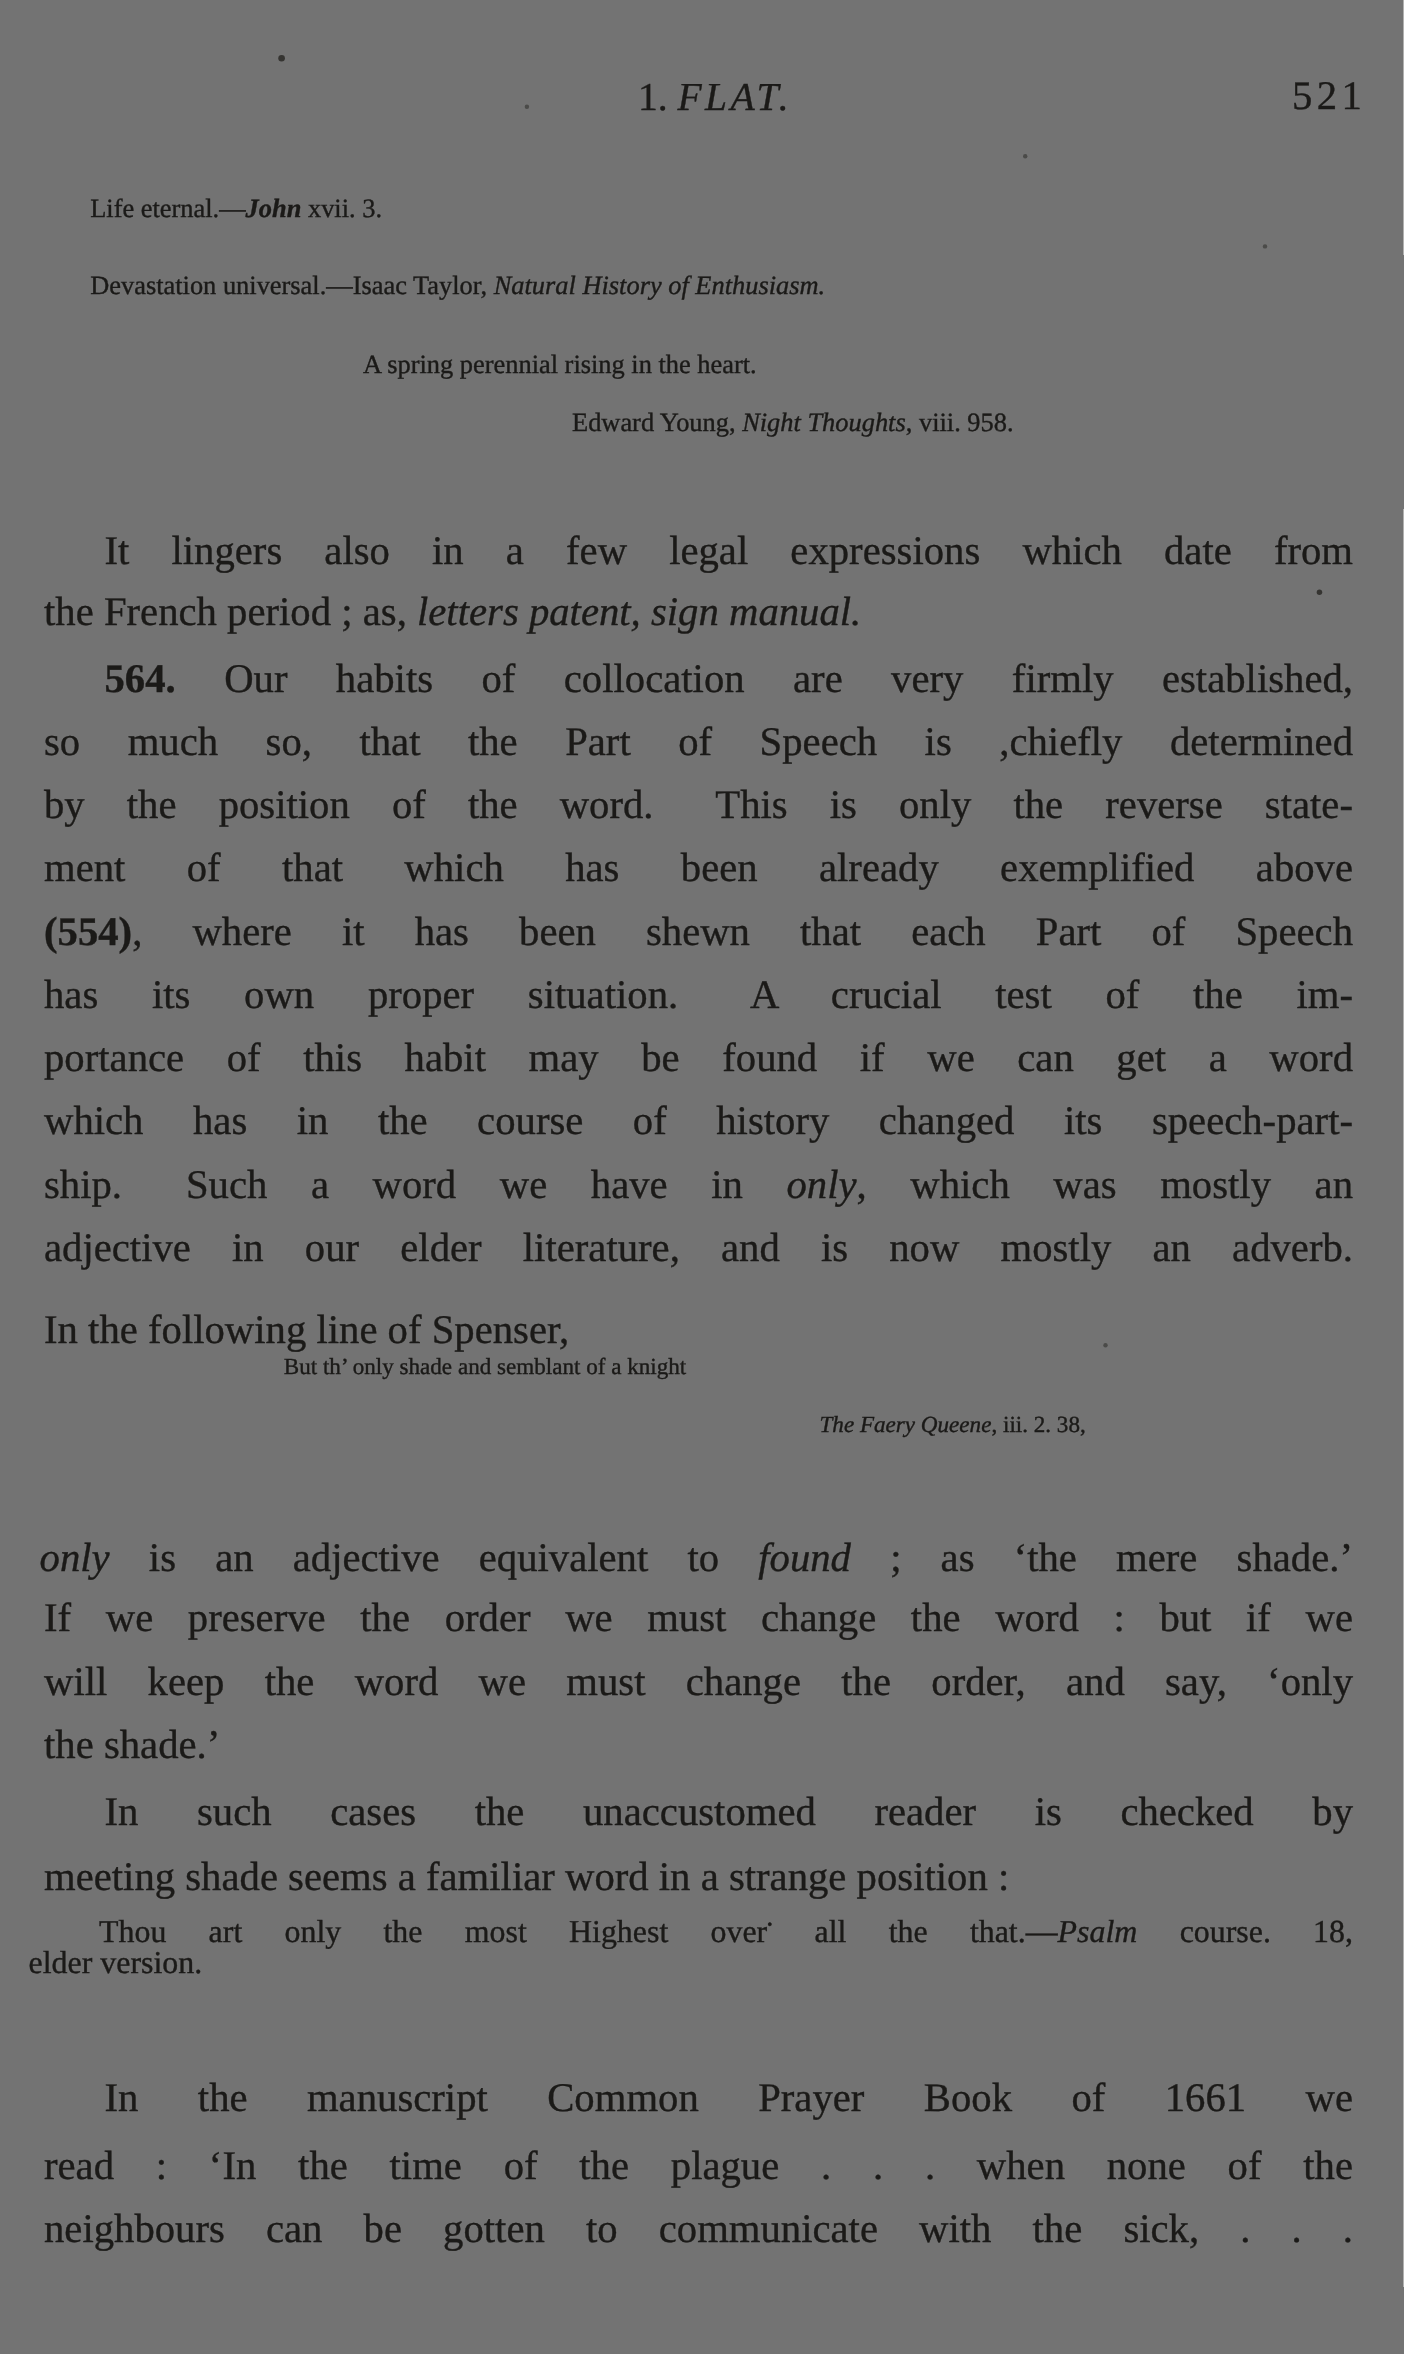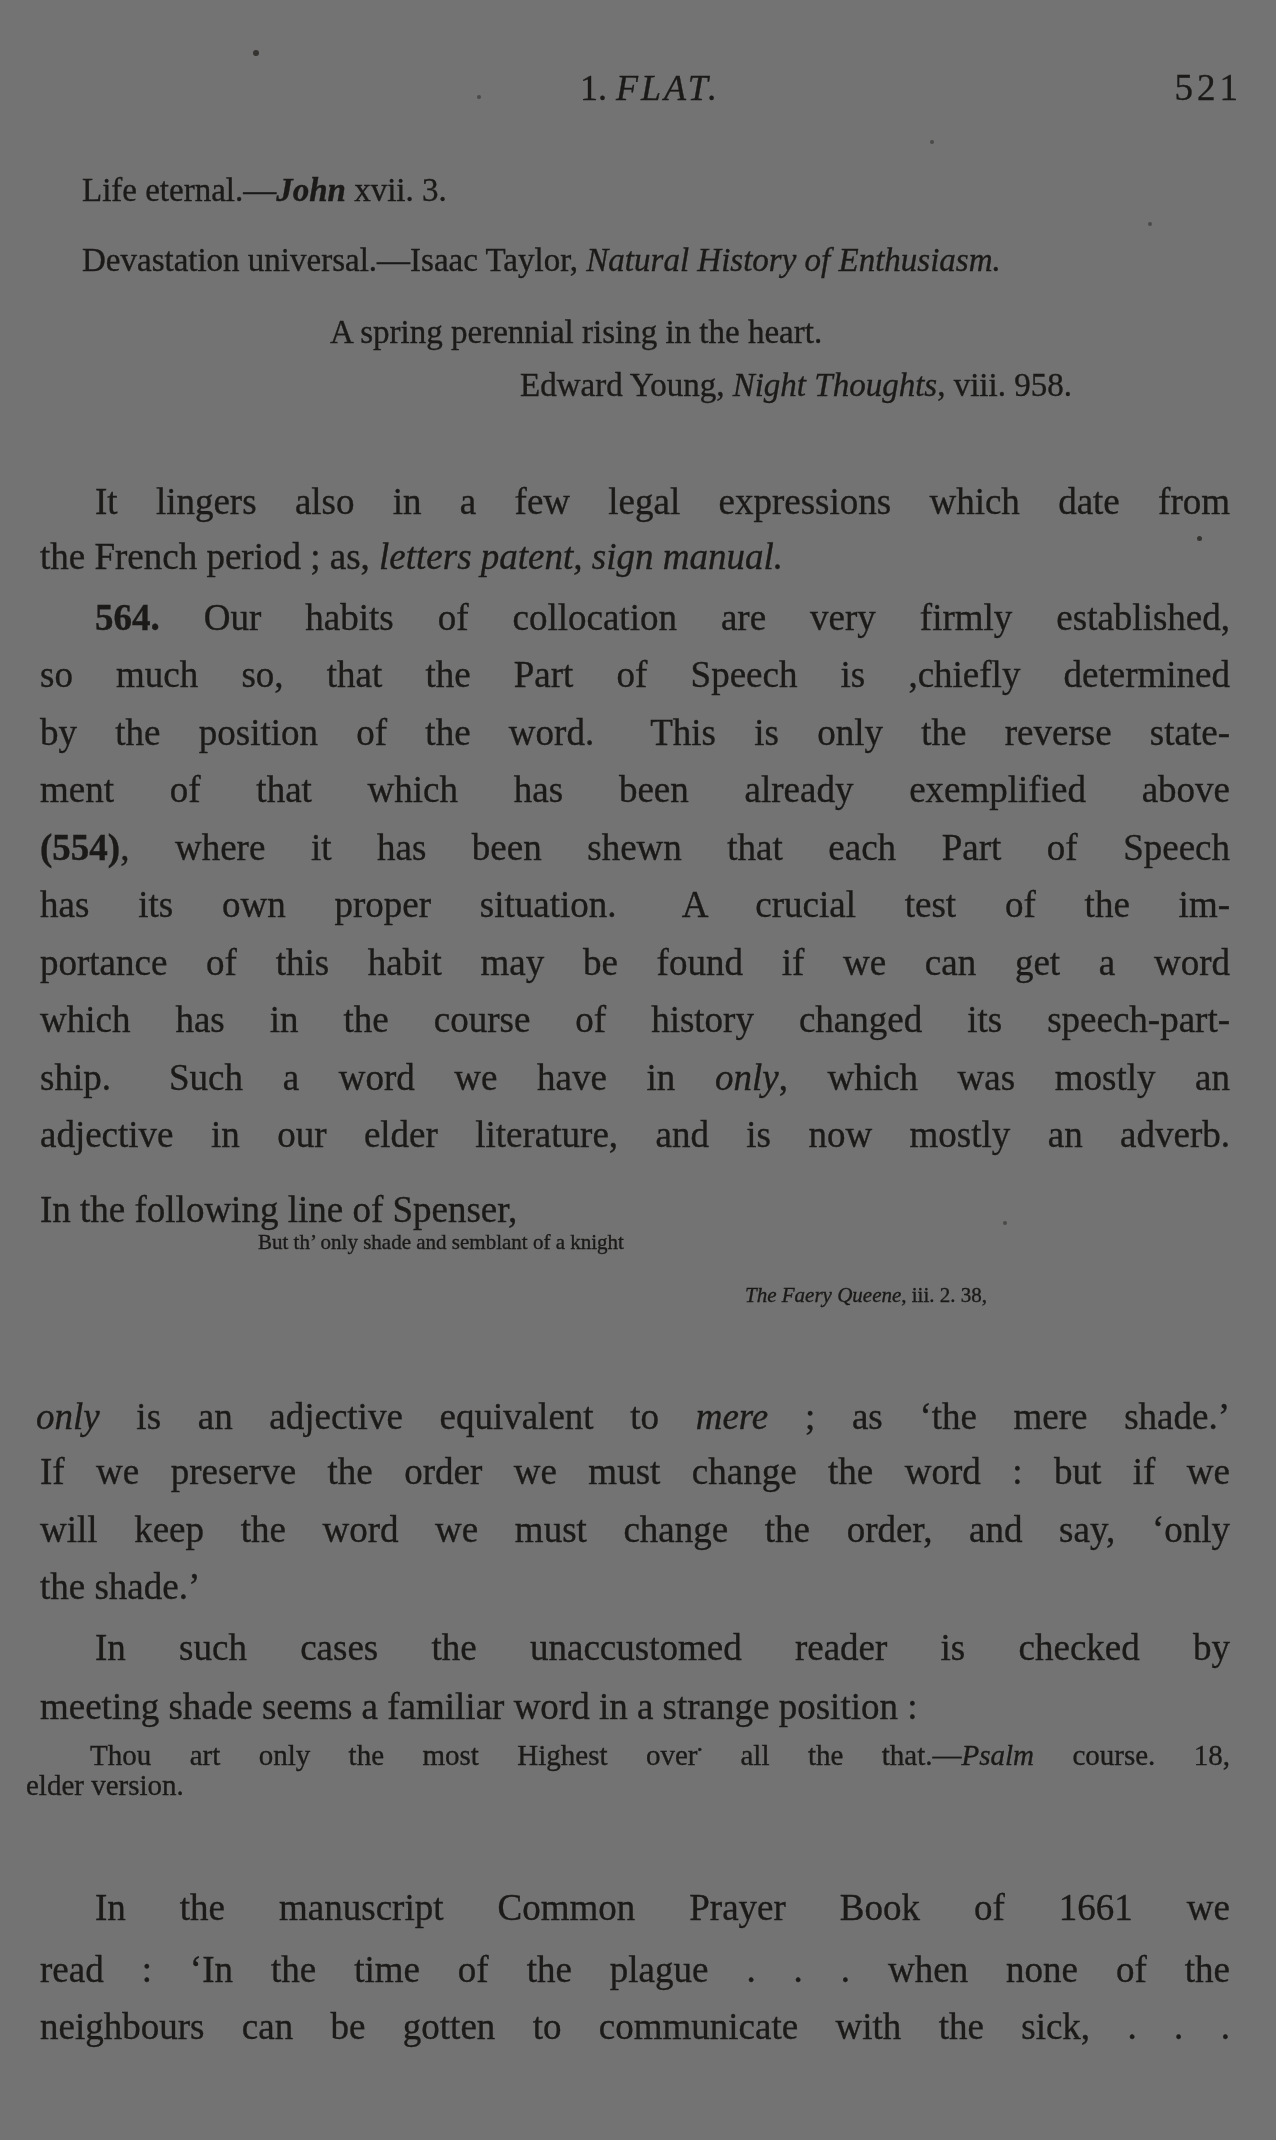--- a/index.html
+++ b/index.html
@@ -10,21 +10,21 @@
     margin: 0 auto;
     background: #737373;
     overflow: hidden;
     font-family: "Liberation Serif", "DejaVu Serif", serif;
     color: #1b1a18;
     -webkit-text-stroke: 0.35px #1b1a18;
   }
   .line { position: absolute; white-space: nowrap; }
   .just  { white-space: normal; text-align: justify; text-align-last: justify; }
   .main  { font-size: 37px; line-height: 56px; margin-top: 32px; }
-  .cite  { font-size: 33px; line-height: 42px; }
+  .cite  { font-size: 24px; line-height: 42px; }
   .verse { font-size: 21px; line-height: 40px; }
   .small { font-size: 29px; line-height: 36px; }
   .it { font-style: italic; }
   .bd { font-weight: bold; }
   .sup { font-size: 0.45em; vertical-align: 0.85em; }
   .header-title {
     position: absolute; top: 66px; left: 24px; width: 1252px;
     text-align: center; font-size: 36px; line-height: 44px;
   }
   .header-title .it { letter-spacing: 3px; }
@@ -62,21 +62,21 @@
   <div class="line main just" style="top:845px;left:40px;width:1190px"><span>has its own proper situation.  A crucial test of the im-</span></div>
   <div class="line main just" style="top:903px;left:40px;width:1190px"><span>portance of this habit may be found if we can get a word</span></div>
   <div class="line main just" style="top:960px;left:40px;width:1190px"><span>which has in the course of history changed its speech-part-</span></div>
   <div class="line main just" style="top:1018px;left:40px;width:1190px"><span>ship.  Such a word we have in </span><span class="it">only</span><span>, which was mostly an</span></div>
   <div class="line main just" style="top:1075px;left:40px;width:1190px"><span>adjective in our elder literature, and is now mostly an adverb.</span></div>
   <div class="line main" style="top:1150px;left:40px"><span>In the following line of Spenser,</span></div>
 
   <div class="line verse" style="top:1222px;left:258px"><span>But th’ only shade and semblant of a knight</span></div>
   <div class="line verse" style="top:1275px;left:745px"><span class="it">The Faery Queene</span><span>, iii. 2. 38,</span></div>
 
-  <div class="line main just" style="top:1357px;left:36px;width:1194px"><span class="it">only</span><span> is an adjective equivalent to </span><span class="it">mere</span><span> ; as ‘the mere shade.’</span></div>
+  <div class="line main just" style="top:1357px;left:36px;width:1194px"><span class="it">only</span><span> is an adjective equivalent to </span><span class="it">found</span><span> ; as ‘the mere shade.’</span></div>
   <div class="line main just" style="top:1412px;left:40px;width:1190px"><span>If we preserve the order we must change the word : but if we</span></div>
   <div class="line main just" style="top:1470px;left:40px;width:1190px"><span>will keep the word we must change the order, and say, ‘only</span></div>
   <div class="line main" style="top:1527px;left:40px"><span>the shade.’</span></div>
 
   <div class="line main just" style="top:1588px;left:95px;width:1135px"><span>In such cases the unaccustomed reader is checked by</span></div>
   <div class="line main" style="top:1647px;left:40px"><span>meeting shade seems a familiar word in a strange position :</span></div>
 
   <div class="line small just" style="top:1732px;left:90px;width:1140px"><span>Thou art only the most Highest over</span><span class="sup">•</span><span> all the that.—</span><span class="it">Psalm</span><span> course. 18,</span></div>
   <div class="line small" style="top:1767px;left:26px"><span>elder version.</span></div>
 

